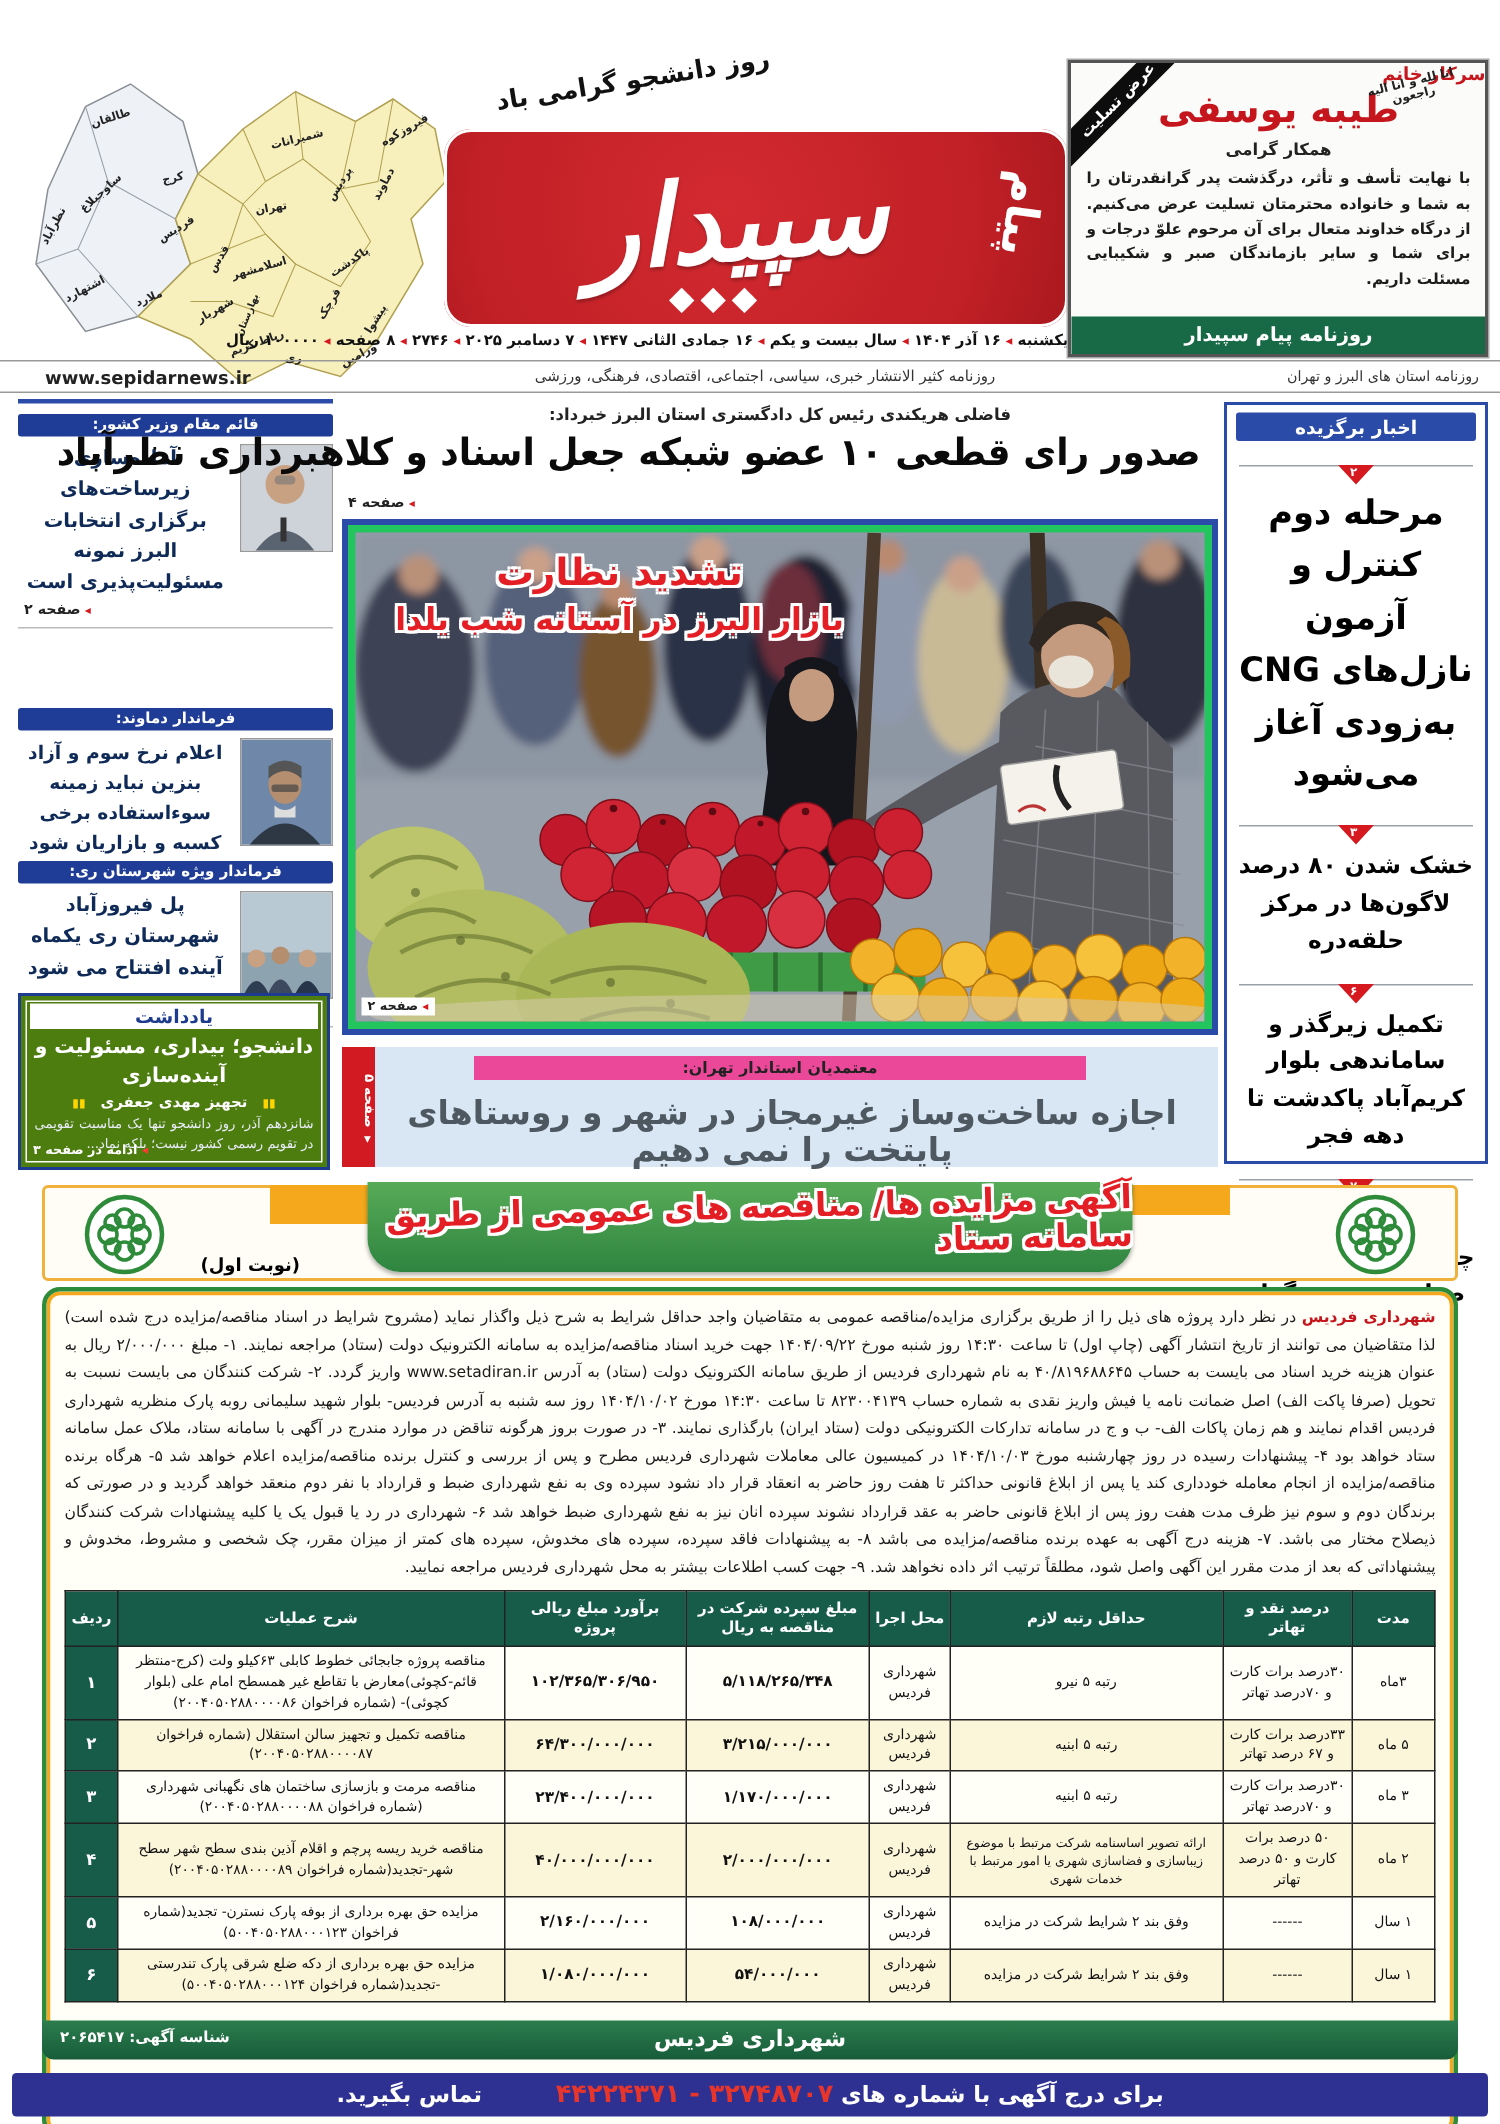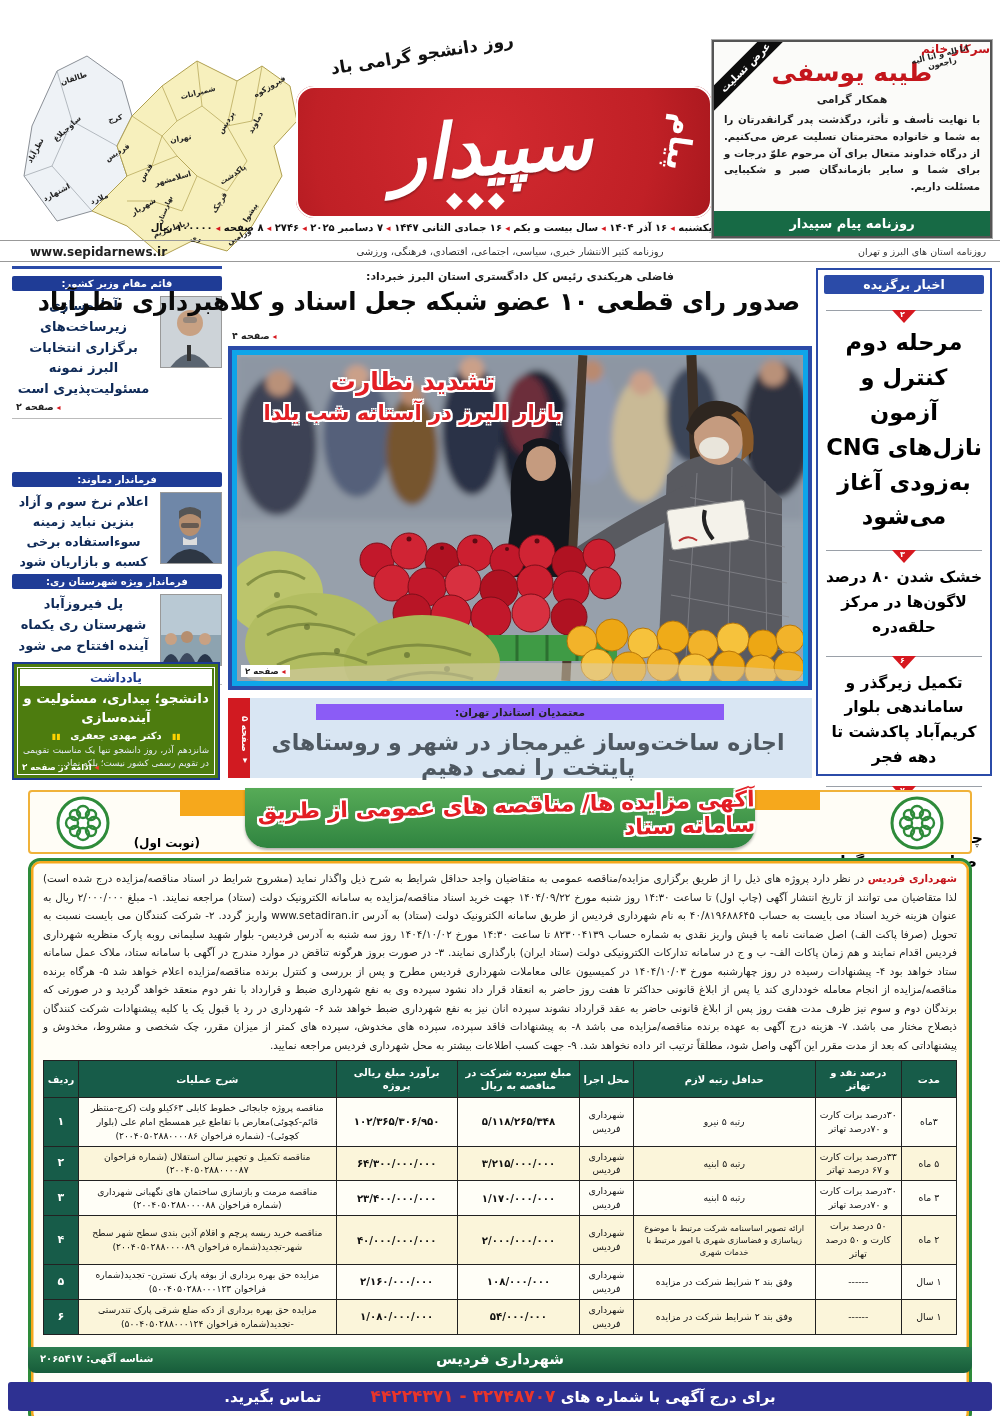--- a/index.html
+++ b/index.html
@@ -75,35 +75,35 @@
   
   .lead-kicker { position:absolute; left:228px; top:270px; width:584px; text-align:center;
                  font-size:11px; font-weight:bold; color:#222; }
   .lead-headline { position:absolute; left:228px; top:287px; width:584px; text-align:center;
                    font-size:25px; font-weight:bold; color:#0a0a0a; white-space:nowrap;
                    transform:scaleX(.96); transform-origin:center; letter-spacing:-.3px; }
   .lead-page { position:absolute; left:232px; top:330px; font-size:9.5px; font-weight:bold; color:#222; }
   .lead-page::before { content:"◂ "; color:#d6181f; font-size:8px; }
 
   .photo-frame { position:absolute; left:228px; top:346px; width:584px; height:344px;
-                 border:4px solid #2b4ba8; background:#0ea5e9; padding:5px; }
+                 border:4px solid #2b4ba8; background:#22c55e; padding:5px; }
   .photo-area { position:relative; width:100%; height:100%; overflow:hidden; background:#8a93a0; }
   .photo-overlay { position:absolute; left:6px; top:10px; width:340px; text-align:center; color:#e31e24;
                    font-weight:bold; line-height:1.35;
                    text-shadow:-2px -2px 0 #fff,2px -2px 0 #fff,-2px 2px 0 #fff,2px 2px 0 #fff,0 -2px 0 #fff,0 2px 0 #fff,-2px 0 0 #fff,2px 0 0 #fff; }
   .photo-overlay .l1 { font-size:25px; }
   .photo-overlay .l2 { font-size:21px; }
   .photo-page { position:absolute; left:4px; bottom:4px; background:#fff; font-size:8.5px; font-weight:bold;
                 color:#222; padding:1px 4px; }
   .photo-page::before { content:"◂ "; color:#d6181f; font-size:8px; }
 
   .strip { position:absolute; left:228px; top:698px; width:584px; height:80px; background:#d9e6f3; }
   .strip-tag { position:absolute; left:0; top:0; width:22px; height:100%; background:#d11a21; color:#fff;
                font-size:9px; font-weight:bold; writing-mode:vertical-rl; text-align:center; padding-top:4px; }
-  .strip-kicker { position:absolute; left:15%; top:6px; width:70%; background:#8b5cf6; text-align:center;
+  .strip-kicker { position:absolute; left:15%; top:6px; width:70%; background:#ec4899; text-align:center;
                   font-size:10.5px; font-weight:bold; color:#222; padding:2px 0; }
   .strip-headline { position:absolute; left:30px; top:32px; width:540px; text-align:center;
                     font-size:22px; font-weight:bold; color:#4e5861; }
 
   
   .selcol { position:absolute; left:816px; top:268px; width:176px; height:508px; background:#fff;
             border:2.5px solid #2b4ba8; padding:5px 6px; }
   .sel-head { background:#2b4ba8; color:#fff; font-size:12.5px; font-weight:bold; text-align:center;
               padding:2px 0; border-radius:2px; }
   .sel-sep { position:relative; border-top:1px solid #9aa0a8; margin:16px 2px 14px; }
@@ -291,21 +291,21 @@
       <div class="news-title">پل فیروزآباد شهرستان ری یکماه آینده افتتاح می شود</div>
     </div>
     <div class="news-page">صفحه ۸</div>
     <div class="news-sep"></div>
   </div>
 
   <div class="note-box">
     <div class="note-inner">
       <div class="note-head">یادداشت</div>
       <div class="note-title">دانشجو؛ بیداری، مسئولیت و آینده‌سازی</div>
-      <div class="note-author">دکتر مهدی جعفری</div>
+      <div class="note-author">تجهیز مهدی جعفری</div>
       <div class="note-excerpt">شانزدهم آذر، روز دانشجو تنها یک مناسبت تقویمی در تقویم رسمی کشور نیست؛ بلکه نماد...</div>
       <div class="note-more">ادامه در صفحه ۳</div>
     </div>
   </div>
 
   <div class="lead-kicker">فاضلی هریکندی رئیس کل دادگستری استان البرز خبرداد:</div>
   <div class="lead-headline">صدور رای قطعی ۱۰ عضو شبکه جعل اسناد و کلاهبرداری نظرآباد</div>
   <div class="lead-page">صفحه ۴</div>
 
   <div class="photo-frame">

